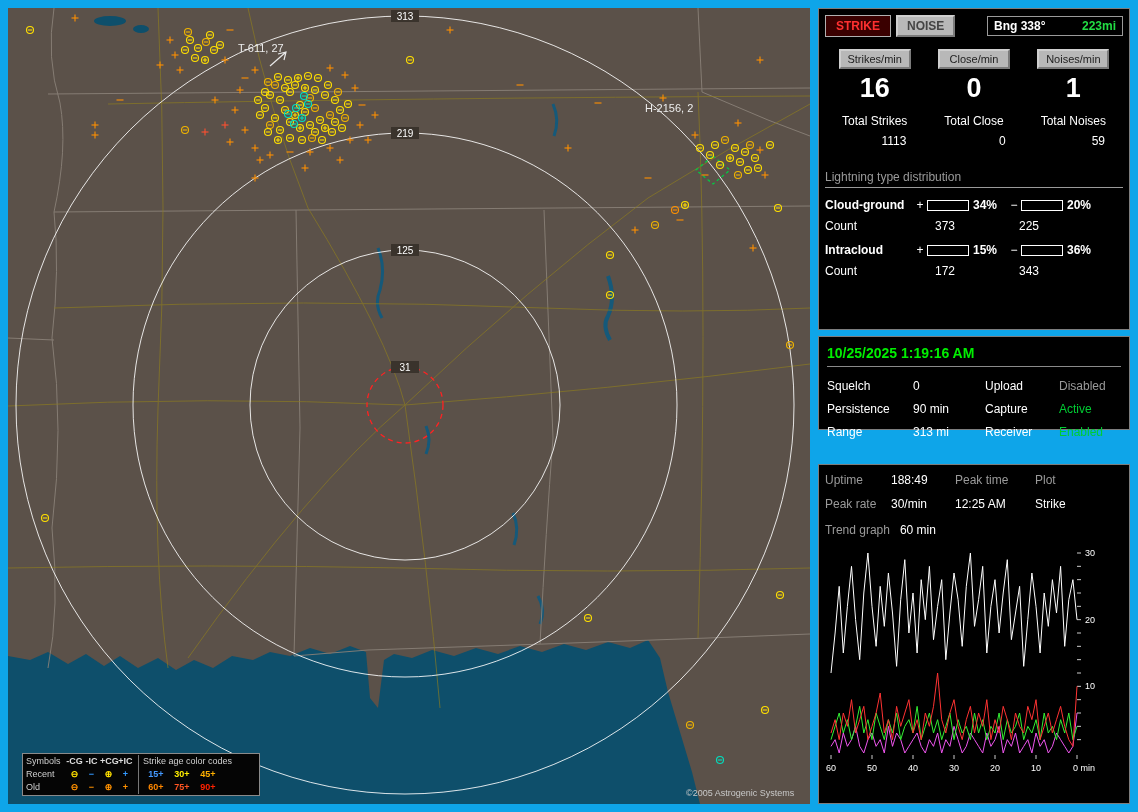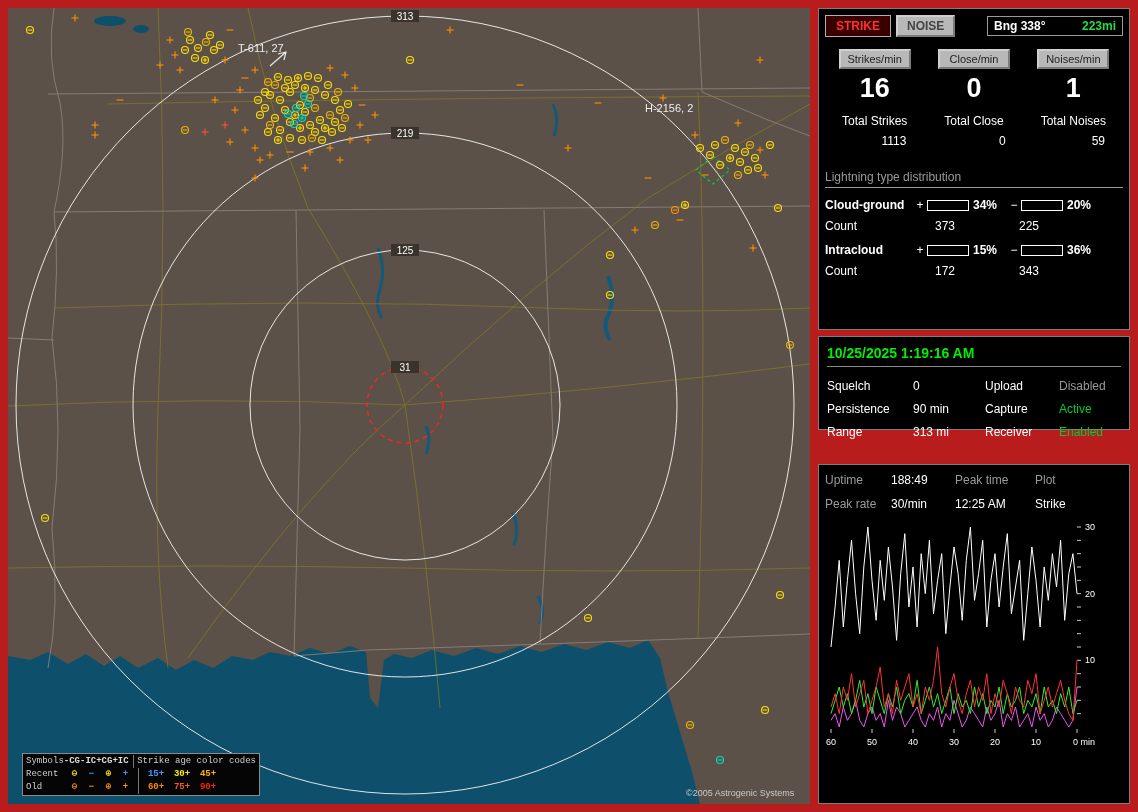--- a/index.html
+++ b/index.html
@@ -1,27 +1,27 @@
 <!DOCTYPE html>
 <html><head>
 <meta charset="utf-8">
 <style>
   * { box-sizing: border-box; margin: 0; padding: 0; }
   body { background:#000; font-family:"Liberation Sans", sans-serif; }
-  #stage { position:relative; width:1138px; height:812px; background:#b91c1c; overflow:hidden; }
+  #stage { position:relative; width:1138px; height:812px; background:#0ea5e9; overflow:hidden; }
 
   
   #map { position:absolute; left:8px; top:8px; width:802px; height:796px; background:#5b5149; }
   #map svg { display:block; }
   #legend {
     position:absolute; left:14px; bottom:8px; width:238px;
     background:#050505; border:1px solid #8a8a8a; color:#ddd;
     font-size:9px; line-height:13px; padding:1px 3px;
   }
-  .lg-row { display:flex; align-items:center; white-space:nowrap;font-family:Liberation Mono, monospace; }
+  .lg-row { display:flex; align-items:center; white-space:nowrap; }
   .lg-label { width:40px; color:#cfcfcf; }
   .lg-sym { width:17px; text-align:center; font-weight:bold; }
   .lg-div { width:1px; align-self:stretch; background:#777; margin:0 4px; }
   .lg-age { width:26px; text-align:center; font-weight:bold; }
   .lg-agehead { color:#cfcfcf; }
   #map-copyright { position:absolute; left:678px; top:780px; font-size:9px; color:#c9c9c9; }
 
   
   .panel-box { position:absolute; left:818px; width:312px; background:#000; border:1px solid #7d7d7d; color:#fff; }
   #box-top { top:8px; height:322px; padding:6px; }
@@ -874,20 +874,24 @@
     <div class="stats-grid">
       <span class="muted">Uptime</span>
       <span>188:49</span>
       <span class="muted">Peak time</span>
       <span class="muted">Plot</span>
 
       <span class="muted">Peak rate</span>
       <span>30/min</span>
       <span>12:25 AM</span>
       <span>Strike</span>
+    </div>
+    <div class="trend-row">
+      <span class="muted">Trend graph</span>
+      <span>60 min</span>
     </div>
     <svg id="trend-chart" width="298" height="238">
         <line x1="252" y1="194.66666666666666" x2="256" y2="194.66666666666666" stroke="#cccccc" stroke-width="1"></line>
         <line x1="252" y1="181.33333333333334" x2="256" y2="181.33333333333334" stroke="#cccccc" stroke-width="1"></line>
         <line x1="252" y1="168" x2="256" y2="168" stroke="#cccccc" stroke-width="1"></line>
         <line x1="252" y1="154.66666666666666" x2="256" y2="154.66666666666666" stroke="#cccccc" stroke-width="1"></line>
         <line x1="252" y1="141.33333333333334" x2="256" y2="141.33333333333334" stroke="#cccccc" stroke-width="1"></line>
         <line x1="252" y1="128" x2="256" y2="128" stroke="#cccccc" stroke-width="1"></line>
         <line x1="252" y1="114.66666666666667" x2="256" y2="114.66666666666667" stroke="#cccccc" stroke-width="1"></line>
         <line x1="252" y1="101.33333333333333" x2="256" y2="101.33333333333333" stroke="#cccccc" stroke-width="1"></line>

